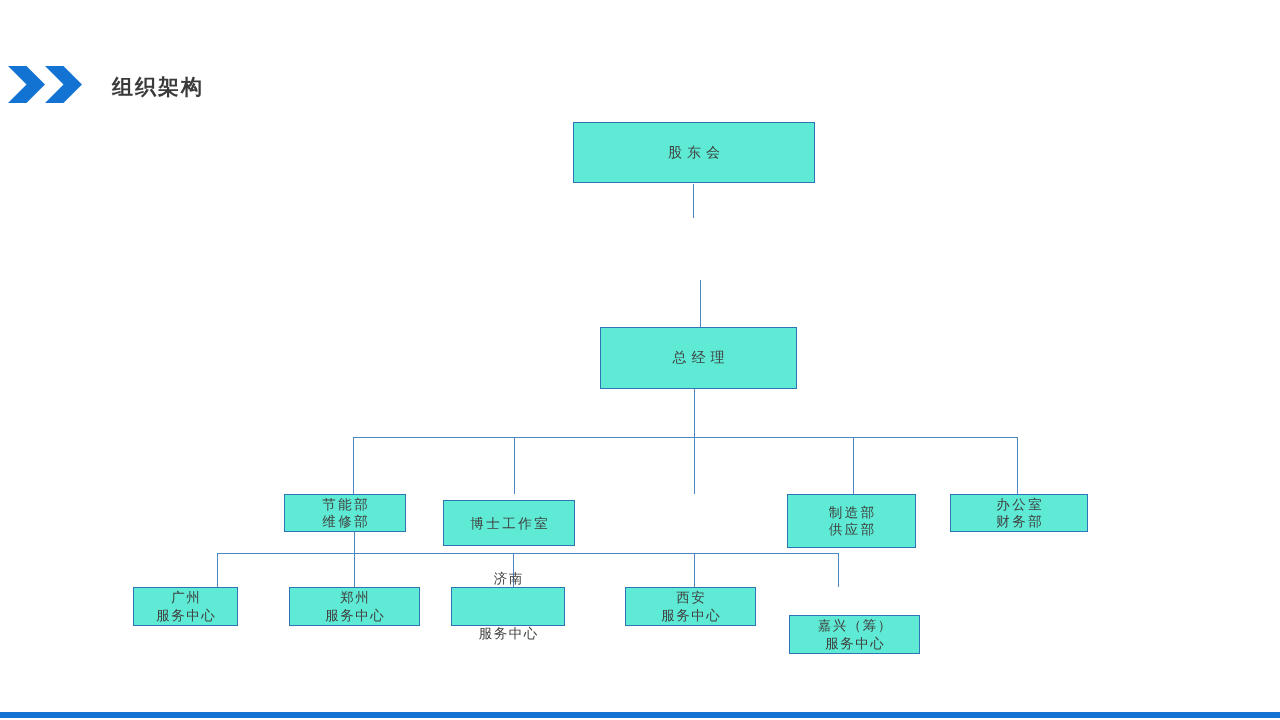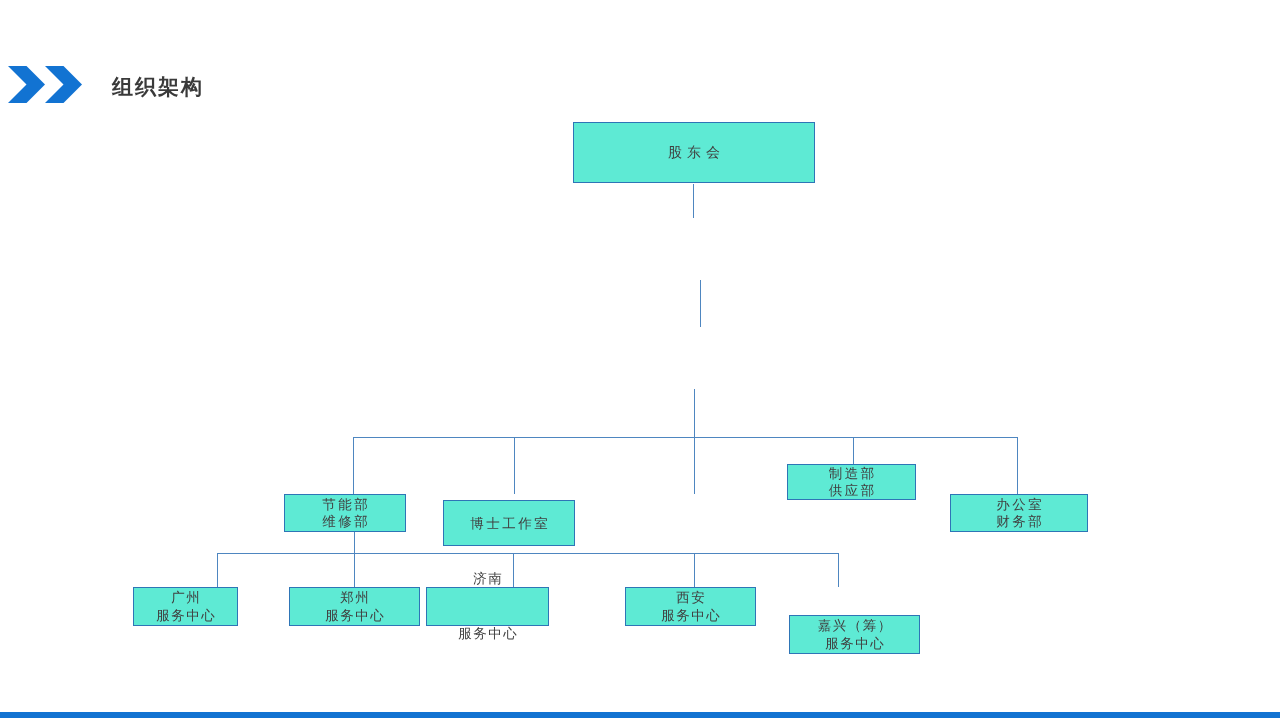--- a/index.html
+++ b/index.html
@@ -82,47 +82,50 @@
   <div class="hline" style="left:217px;top:553px;width:621px;"></div>
   <div class="vline" style="left:217px;top:553px;height:34px;"></div>
   <div class="vline" style="left:354px;top:553px;height:34px;"></div>
   <div class="vline" style="left:513px;top:553px;height:34px;"></div>
   <div class="vline" style="left:694px;top:553px;height:34px;"></div>
   <div class="vline" style="left:838px;top:553px;height:34px;"></div>
 
   <div class="obox lvl-top" style="left:573px;top:122px;width:242px;height:61px;">
     <div>股东会</div>
   </div>
+  <div class="obox lvl-top" style="left:600px;top:327px;width:197px;height:62px;">
+    <div>总经理</div>
+  </div>
 
   <div class="obox lvl-dept" style="left:284px;top:494px;width:122px;height:38px;">
     <div>节能部</div>
     <div>维修部</div>
   </div>
   <div class="obox lvl-dept" style="left:443px;top:500px;width:132px;height:46px;">
     <div>博士工作室</div>
     <div></div>
   </div>
-  <div class="obox lvl-dept" style="left:787px;top:464px;width:129px;height:36px;">
+  <div class="obox lvl-dept" style="left:787px;top:494px;width:129px;height:54px;">
     <div>制造部</div>
     <div>供应部</div>
   </div>
   <div class="obox lvl-dept" style="left:950px;top:494px;width:138px;height:38px;justify-content:center;">
     <div>办公室</div>
     <div>财务部</div>
   </div>
 
   <div class="obox lvl-svc" style="left:133px;top:587px;width:105px;height:39px;">
     <div>广州</div>
     <div>服务中心</div>
   </div>
   <div class="obox lvl-svc" style="left:289px;top:587px;width:131px;height:39px;">
     <div>郑州</div>
     <div>服务中心</div>
   </div>
-  <div class="obox lvl-svc" style="left:426px;top:587px;width:123px;height:39px;gap:37px;">
+  <div class="obox lvl-svc" style="left:451px;top:587px;width:114px;height:39px;gap:37px;">
     <div>济南</div>
     <div>服务中心</div>
   </div>
   <div class="obox lvl-svc" style="left:625px;top:587px;width:131px;height:39px;">
     <div>西安</div>
     <div>服务中心</div>
   </div>
   <div class="obox lvl-svc" style="left:789px;top:615px;width:131px;height:39px;">
     <div>嘉兴（筹）</div>
     <div>服务中心</div>

